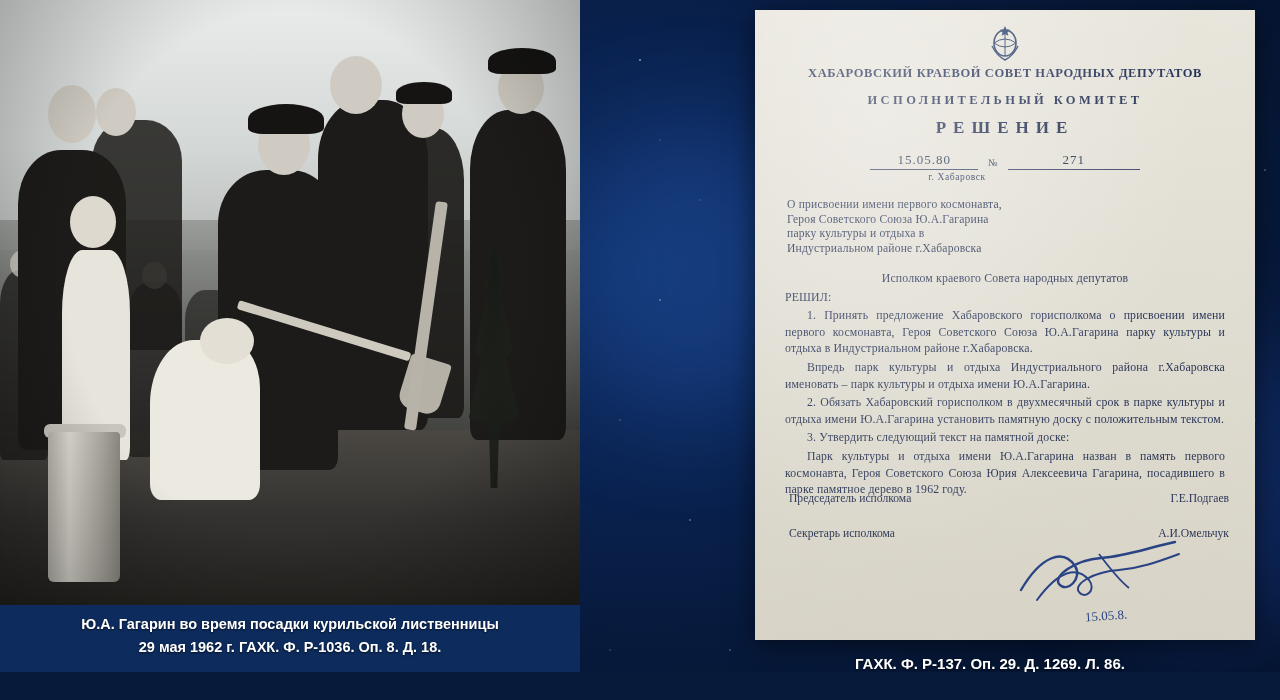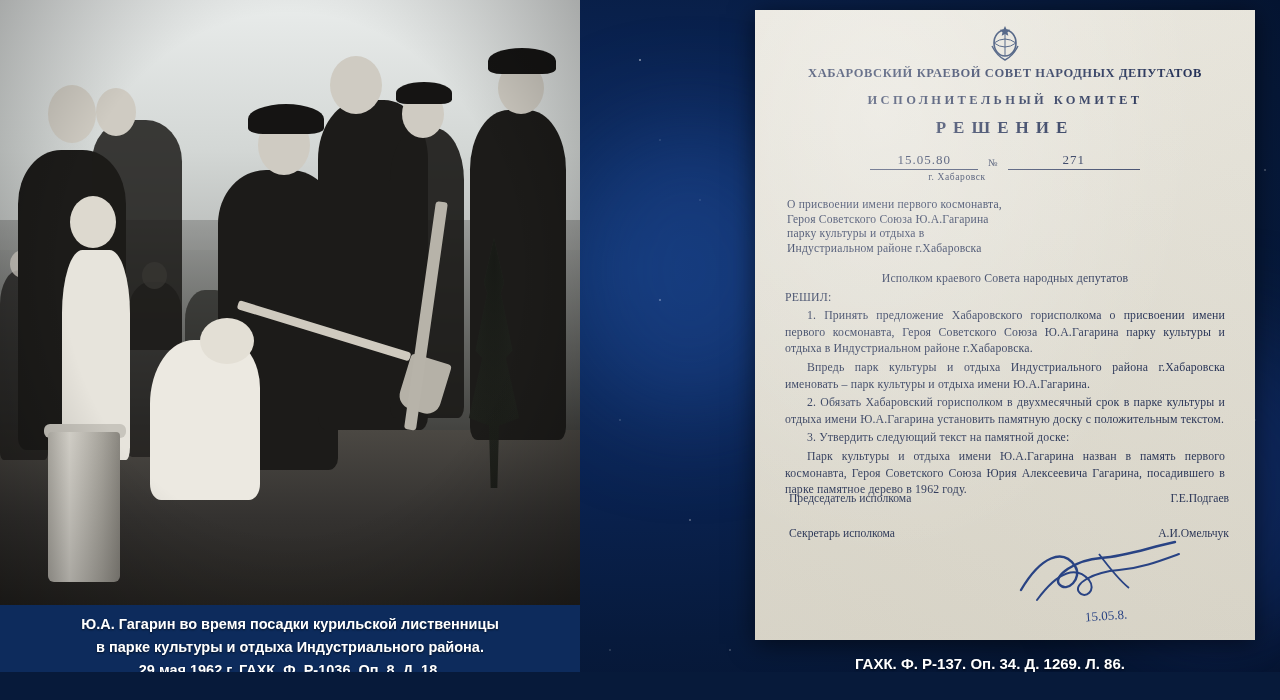--- a/index.html
+++ b/index.html
@@ -331,21 +331,20 @@
       <div class="shovel" style="left:404px; top:352px; width:42px; height:54px; transform: rotate(17deg); background:#b5b1a7; border-radius:4px 4px 14px 14px;"></div>
       <div class="shovel" style="left:420px; top:200px; width:12px; height:230px; transform: rotate(8deg); background:#b7b3a9;"></div>
 
       <div class="can-top"></div>
       <div class="can"></div>
 
       <div class="photo-vig"></div>
     </div>
     <div class="caption">
       <div>Ю.А. Гагарин во время посадки курильской лиственницы</div>
-      <div>в парке культуры и отдыха Индустриального района.</div>
       <div>29 мая 1962 г. ГАХК. Ф. Р-1036. Оп. 8. Д. 18.</div>
     </div>
   </div>
 
   <div class="doc-wrap">
     <div class="doc">
       <svg class="emblem" viewBox="0 0 34 40">
         <ellipse cx="17" cy="19" rx="11" ry="13" fill="none" stroke="#27406f" stroke-width="1.6"></ellipse>
         <path d="M17 6 L17 32" stroke="#27406f" stroke-width="1"></path>
         <path d="M6 19 Q17 11 28 19 Q17 27 6 19 Z" fill="none" stroke="#27406f" stroke-width="1"></path>
@@ -389,14 +388,14 @@
 
       <svg class="sig-scribble" viewBox="0 0 170 78">
         <path d="M6 54 C26 20, 48 12, 60 30 C68 42, 52 58, 44 48 C38 40, 60 24, 86 22 C112 20, 132 12, 160 6" fill="none" stroke="#1c3c8c" stroke-width="2.4" stroke-linecap="round"></path>
         <path d="M22 64 C44 34, 62 30, 74 44 C82 54, 70 64, 64 56 C58 48, 78 36, 104 34 C126 32, 142 26, 164 18" fill="none" stroke="#1c3c8c" stroke-width="2" stroke-linecap="round"></path>
         <path d="M84 18 C96 34, 104 44, 114 52" fill="none" stroke="#1c3c8c" stroke-width="1.8"></path>
       </svg>
       <div class="sig-date">15.05.8.</div>
     </div>
   </div>
 
-  <div class="doc-caption">ГАХК. Ф. Р-137. Оп. 34. Д. 1269. Л. 86.</div>
+  <div class="doc-caption">ГАХК. Ф. Р-137. Оп. 29. Д. 1269. Л. 86.</div>
 </div>
 
 </body></html>

